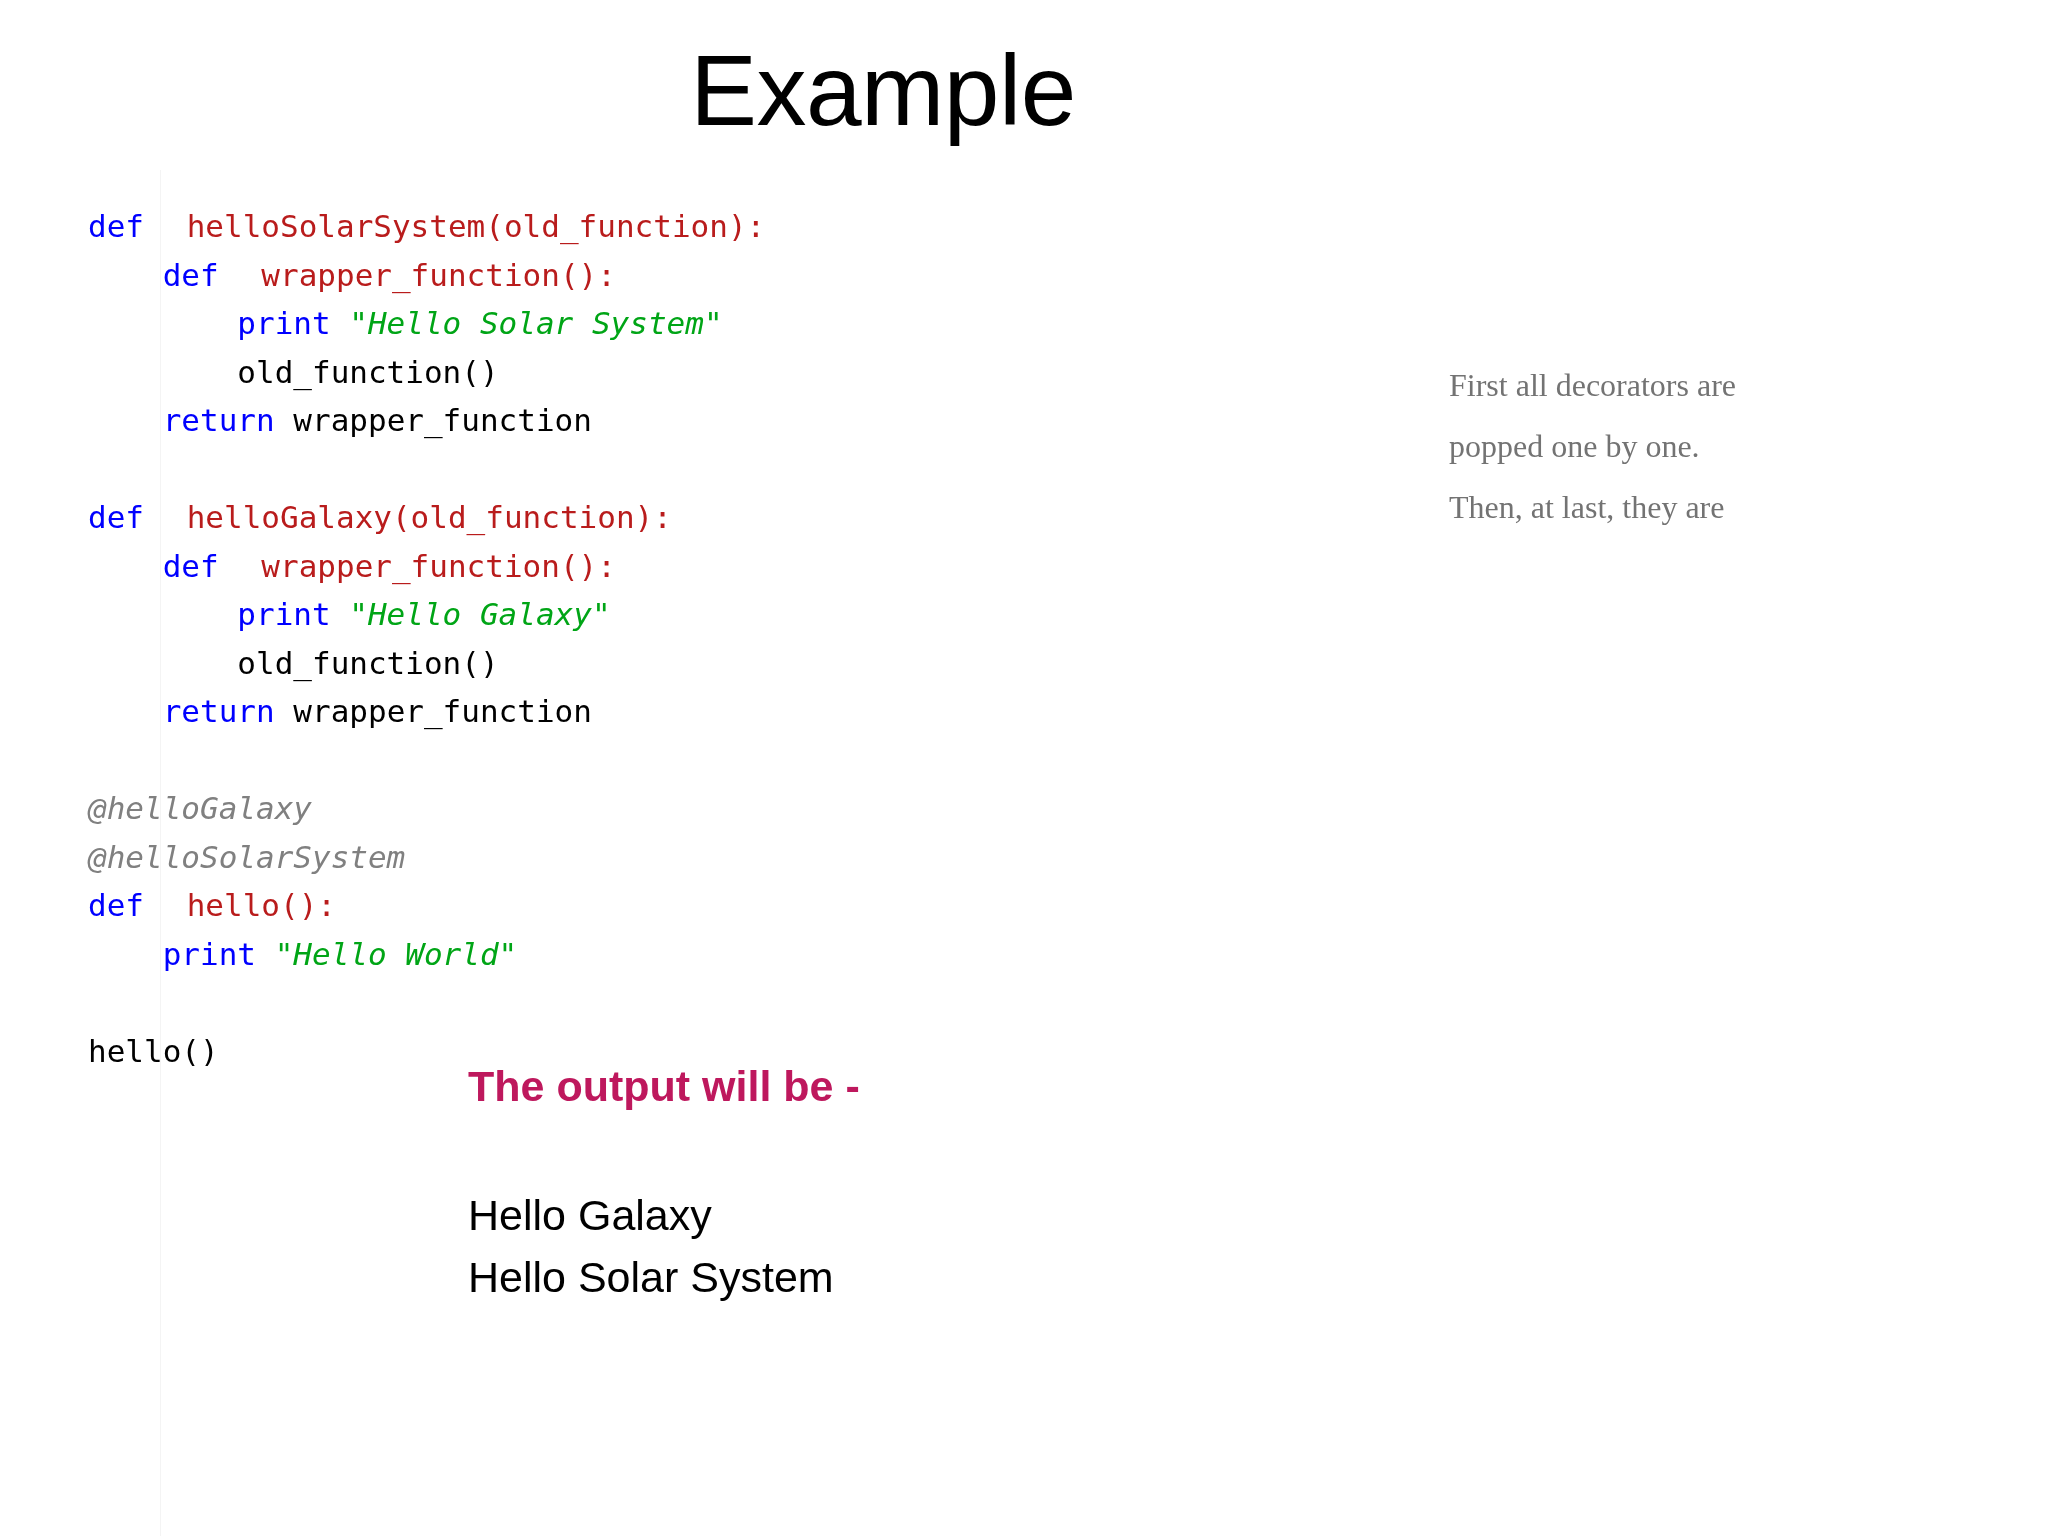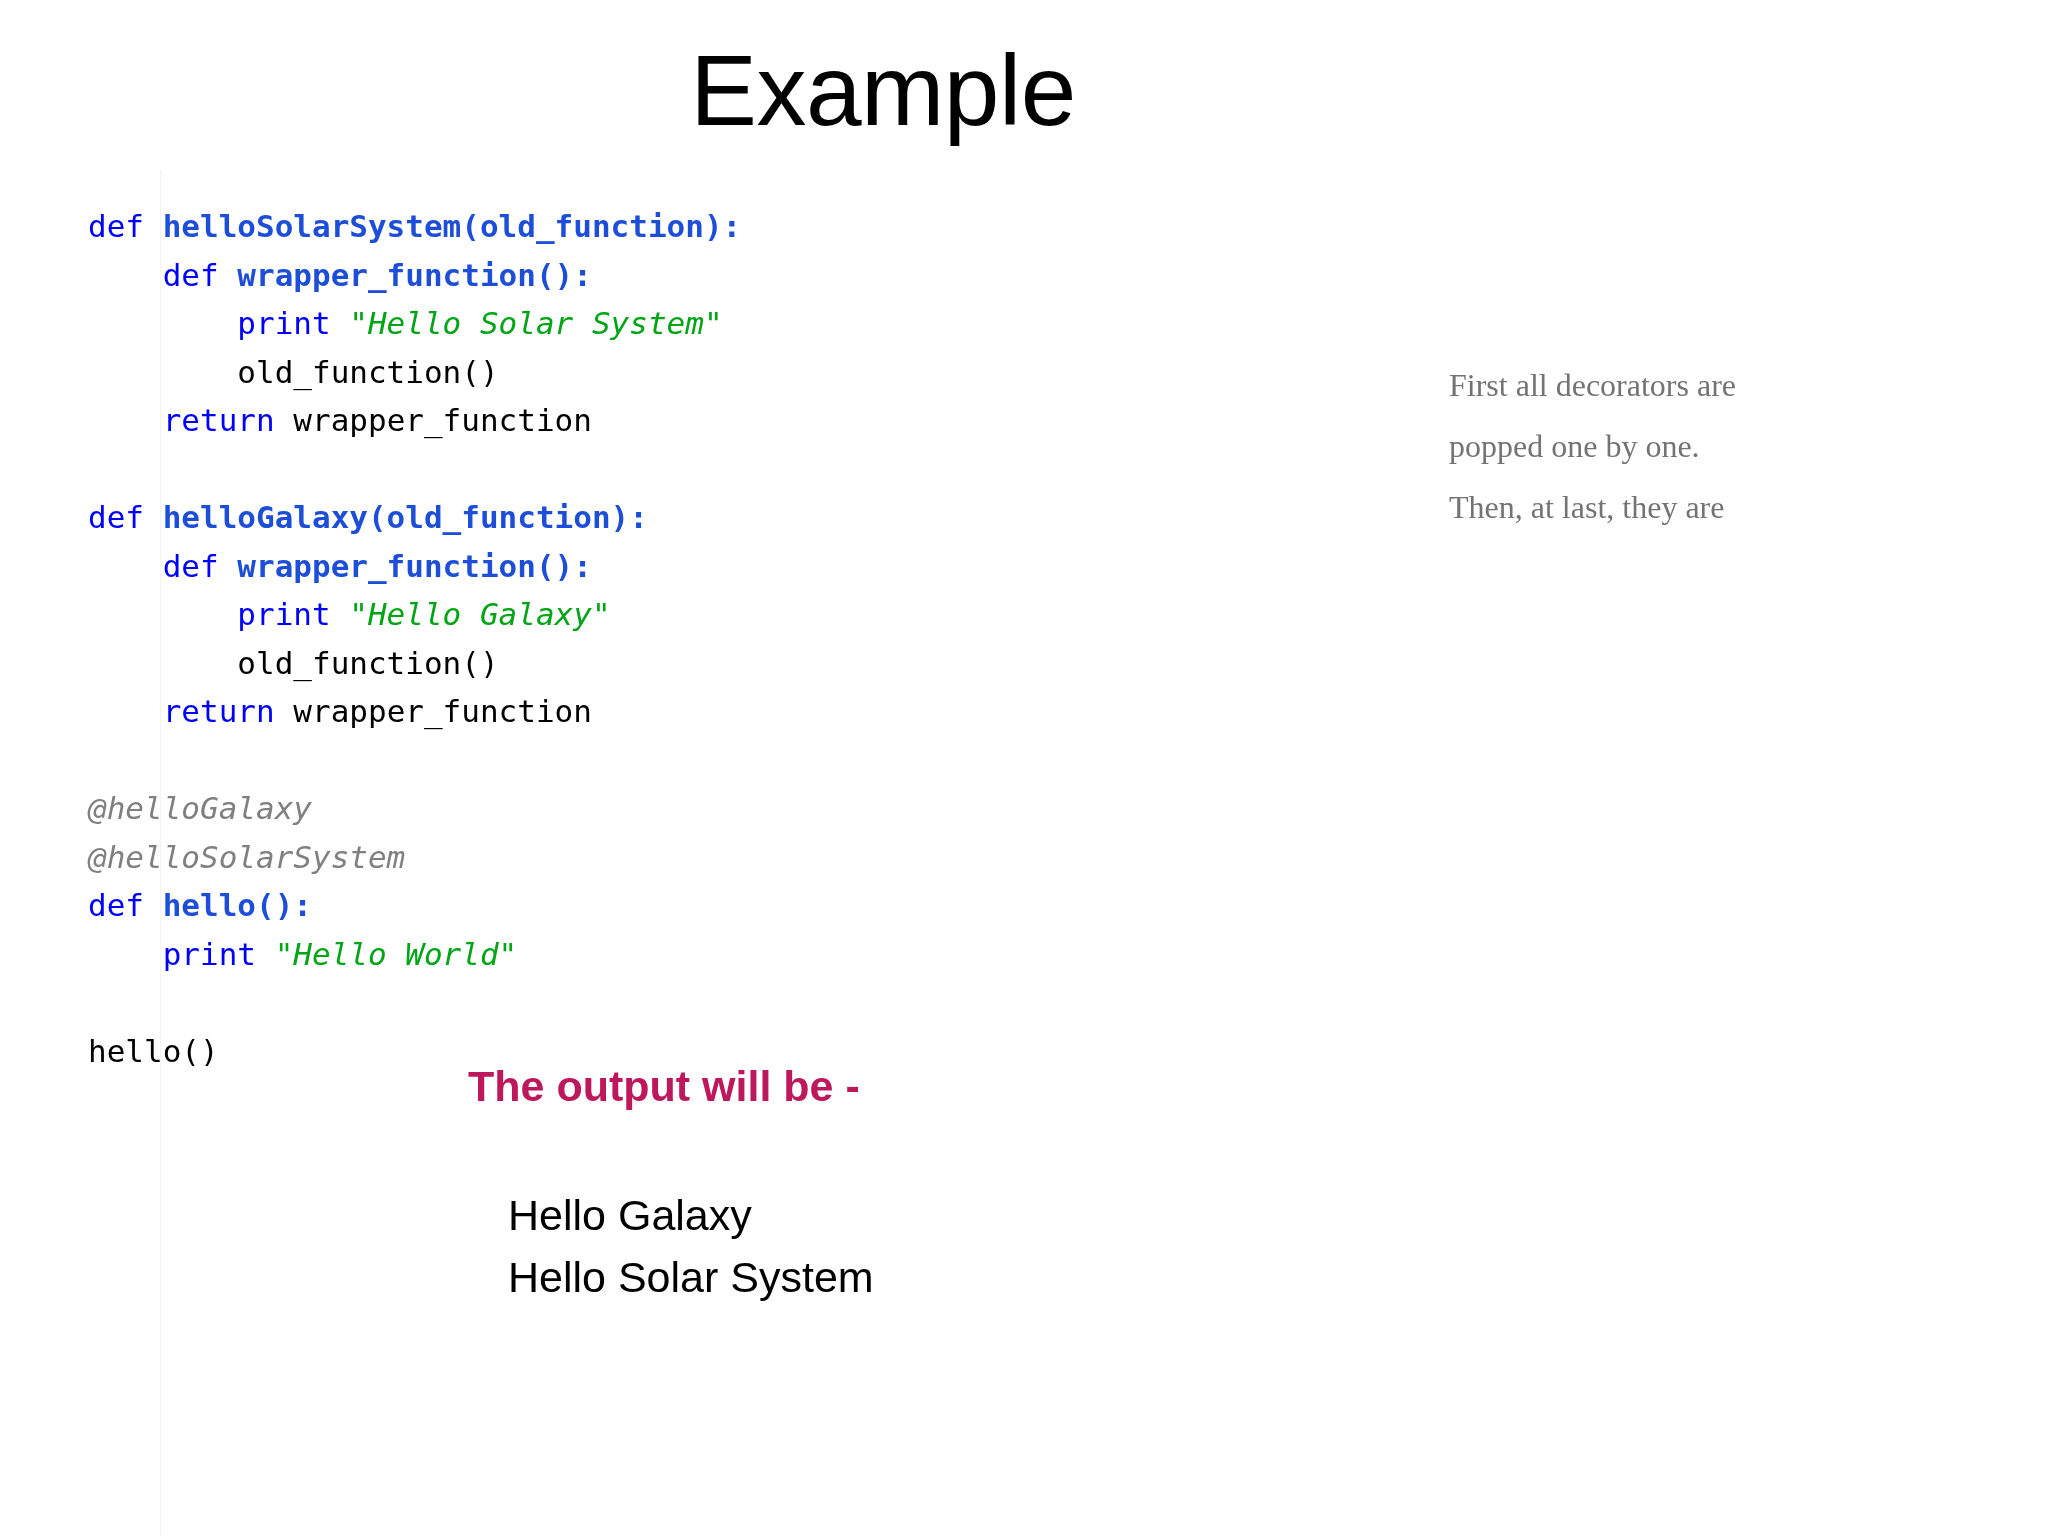--- a/index.html
+++ b/index.html
@@ -49,21 +49,21 @@
     font-family: "DejaVu Sans Mono", "Liberation Mono", monospace;
     font-size: 31px;
     line-height: 48.5px;
     white-space: pre;
     color: #000000;
   }
   #code-block .ln { display: block; height: 48.5px; }
   #code-block .blank { display: block; height: 48.5px; }
 
   .kw      { color: #0000ff; }
-  .fname   { color: #1d4ed8; font-weight: bold; }
+  .fname   { color: #b91c1c; font-weight: normal; margin-left: 24px; }
   .plain   { color: #000000; }
   .str     { color: #00a516; font-style: italic; }
   .deco    { color: #808080; font-style: italic; margin-top: 47px; }
 
   
   #note-block {
     position: absolute;
     left: 1449px;
     top: 355px;
     width: 520px;
@@ -88,21 +88,20 @@
   }
   #output-list {
     position: absolute;
     left: 468px;
     top: 1184px;
     font-family: "Liberation Sans", sans-serif;
     font-size: 43px;
     font-weight: 400;
     line-height: 62px;
     color: #000000;
-    margin-left: 40px;
   }
   #output-list .out-line { display: block; white-space: nowrap; }
 </style>
 </head>
 <body>
 
 <div id="guide-line"></div>
 
 <div id="slide-title">Example</div>
 

